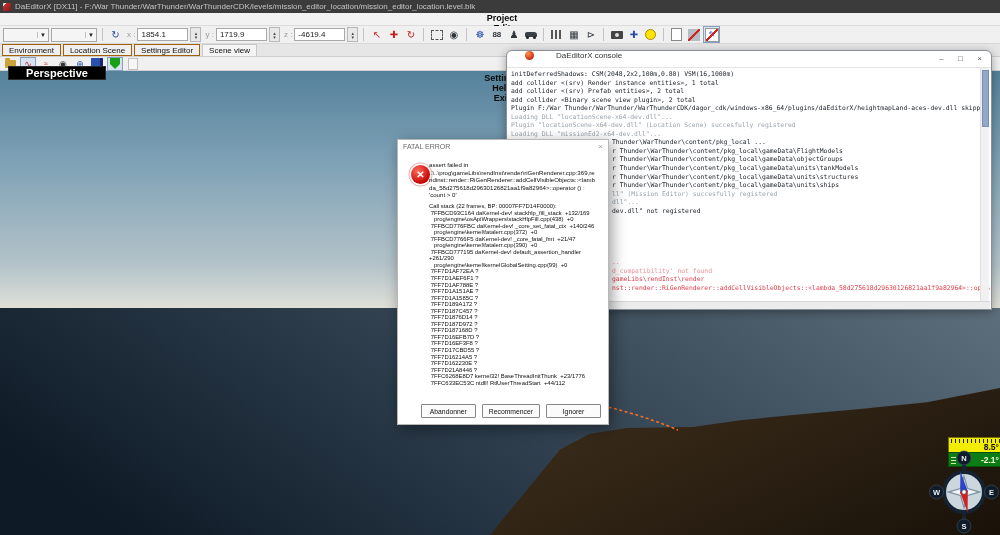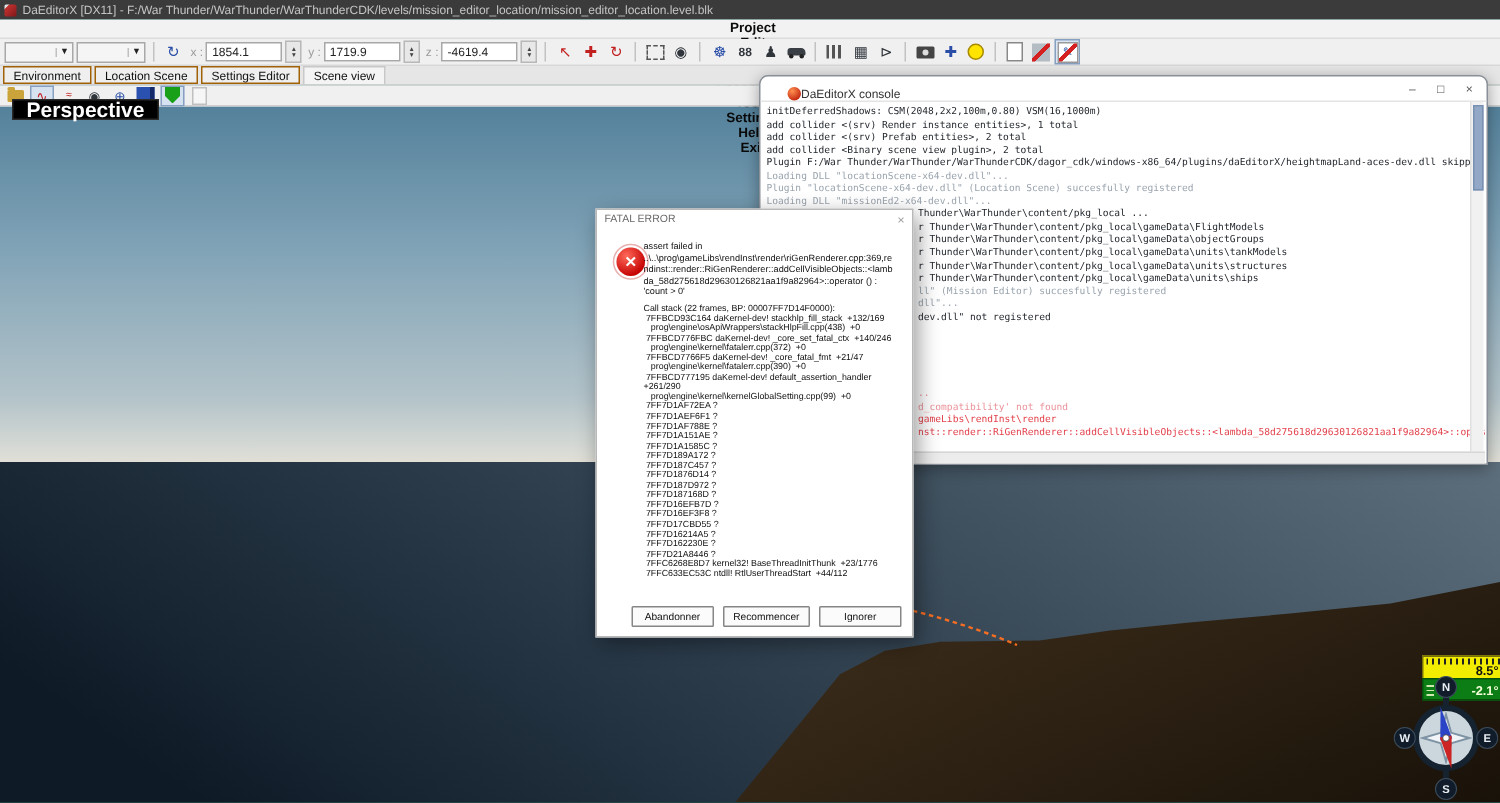--- a/index.html
+++ b/index.html
@@ -1,17 +1,17 @@
 <!DOCTYPE html>
 <html><head>
 <meta charset="utf-8">
 <style>
   html,body{margin:0;padding:0;background:#000;}
   #screen{position:relative;width:1000px;height:535px;overflow:hidden;
-          font-family:"Liberation Sans",sans-serif;background:#0f766e;}
+          font-family:"Liberation Sans",sans-serif;background:#14b8a6;}
   
   .titlebar{position:absolute;top:0;left:0;right:0;height:13px;background:#3b3b3b;
             display:flex;align-items:center;gap:4px;padding-left:3px;z-index:4;}
   .app-icon{width:8px;height:8px;border-radius:1px;background:linear-gradient(135deg,#e0e0e0 20%,#c03030 21%,#801818);}
   .titlebar .ttext{font-size:8px;color:#c4c4c4;white-space:nowrap;}
   
   .menubar{position:absolute;top:13px;left:0;right:0;height:12px;background:#f2f2f2;
            border-bottom:1px solid #dcdcdc;display:flex;align-items:center;padding-left:4px;z-index:4;flex-direction:column;}
   .menu-item{font-size:9px;font-weight:700;color:#0a0a0a;padding:0 5px;white-space:nowrap;}
   
@@ -63,25 +63,25 @@
   
   .viewport{position:absolute;top:70px;left:0;width:1000px;height:465px;overflow:hidden;z-index:1;}
   .sky{position:absolute;inset:0;background:linear-gradient(#54819b 0%,#7fa2b6 20%,#b3c3c9 42%,#dadcd6 50%,#e3e0d6 51.5%);}
   .sea{position:absolute;left:0;top:238px;width:1000px;height:227px;
        background:linear-gradient(215deg,#5d6e7c 0%,#455664 25%,#2a3a49 55%,#0e1a26 90%);}
   .land{position:absolute;left:0;top:240px;width:1000px;height:225px;
         background:linear-gradient(155deg,#5a4429 0%,#40301d 45%,#191209 100%);
         clip-path:polygon(49% 100%,56% 62%,59% 55%,62.7% 52.4%,69.3% 52%,74% 49%,79.3% 46.7%,86% 44%,92.7% 41%,100% 34.7%,100% 100%);}
   .spline-svg{position:absolute;inset:0;width:100%;height:100%;}
   .cam-label{position:absolute;top:66px;left:8px;width:96px;height:12px;background:#000;border:1px solid #2a2a2a;
-             color:#fff;font-size:14px;font-weight:700;display:flex;align-items:center;justify-content:center;z-index:5;}
+             color:#fff;font-size:11px;font-weight:700;display:flex;align-items:center;justify-content:center;z-index:5;}
   
   .console-win{position:absolute;left:506px;top:50px;width:484px;height:258px;background:#fff;
                border:1px solid #8a9098;border-radius:6px 6px 0 0;box-shadow:0 2px 10px rgba(0,0,0,.35);z-index:10;}
-  .console-title{height:16px;display:flex;align-items:flex-end;gap:0;padding-left:18px;border-bottom:1px solid #e4e4e4;}
+  .console-title{height:16px;display:flex;align-items:flex-start;gap:22px;padding-left:18px;border-bottom:1px solid #e4e4e4;}
   .console-dot{width:9px;height:9px;border-radius:50%;background:radial-gradient(circle at 35% 30%,#ff9050,#c42810 75%);}
   .console-title .ctext{font-size:8px;color:#333;}
   .console-controls{margin-left:auto;display:flex;padding-right:2px;}
   .cbtn{width:19px;height:15px;display:flex;align-items:center;justify-content:center;font-size:8px;color:#555;}
   .console-body{position:absolute;top:17px;left:1px;right:1px;bottom:7px;background:#fff;overflow:hidden;
                 font-family:"DejaVu Sans Mono",monospace;font-size:6.4px;padding:2px 0 0 3px;}
   .cline{height:8.55px;line-height:8.55px;white-space:pre;}
   .cline.k{color:#23282e;}
   .cline.g{color:#9aa4ae;}
   .cline.p{color:#ea939b;}

